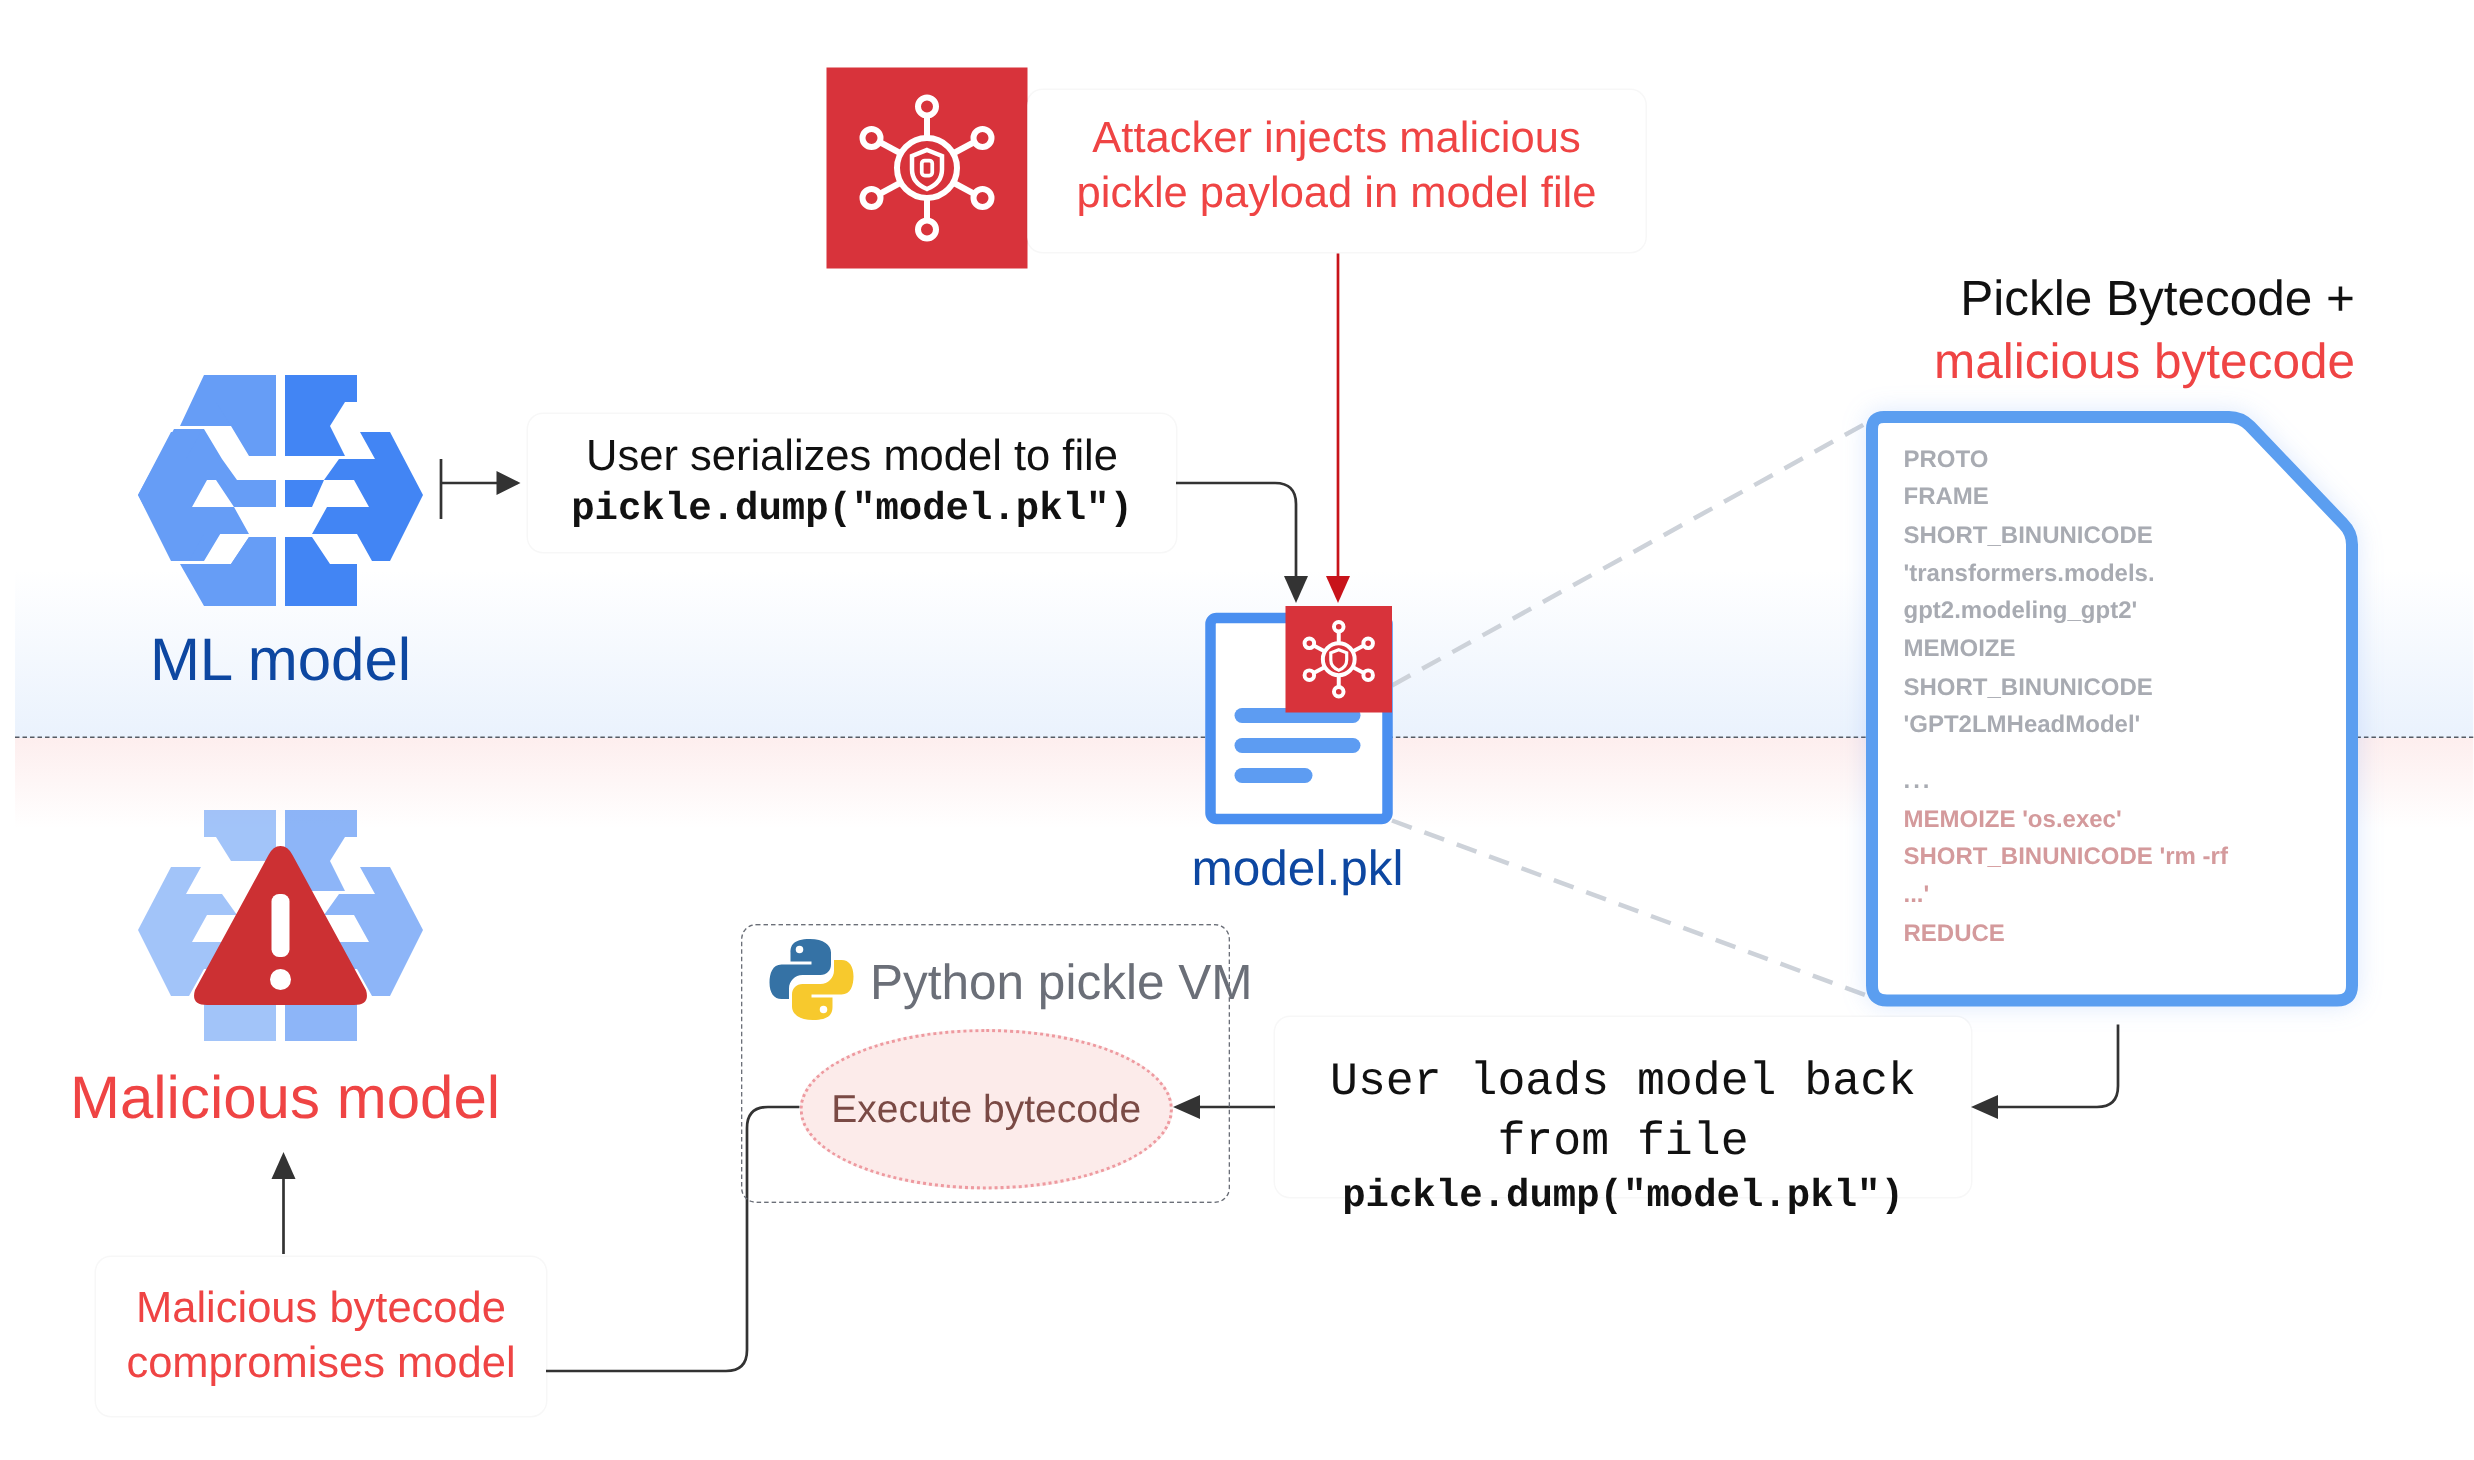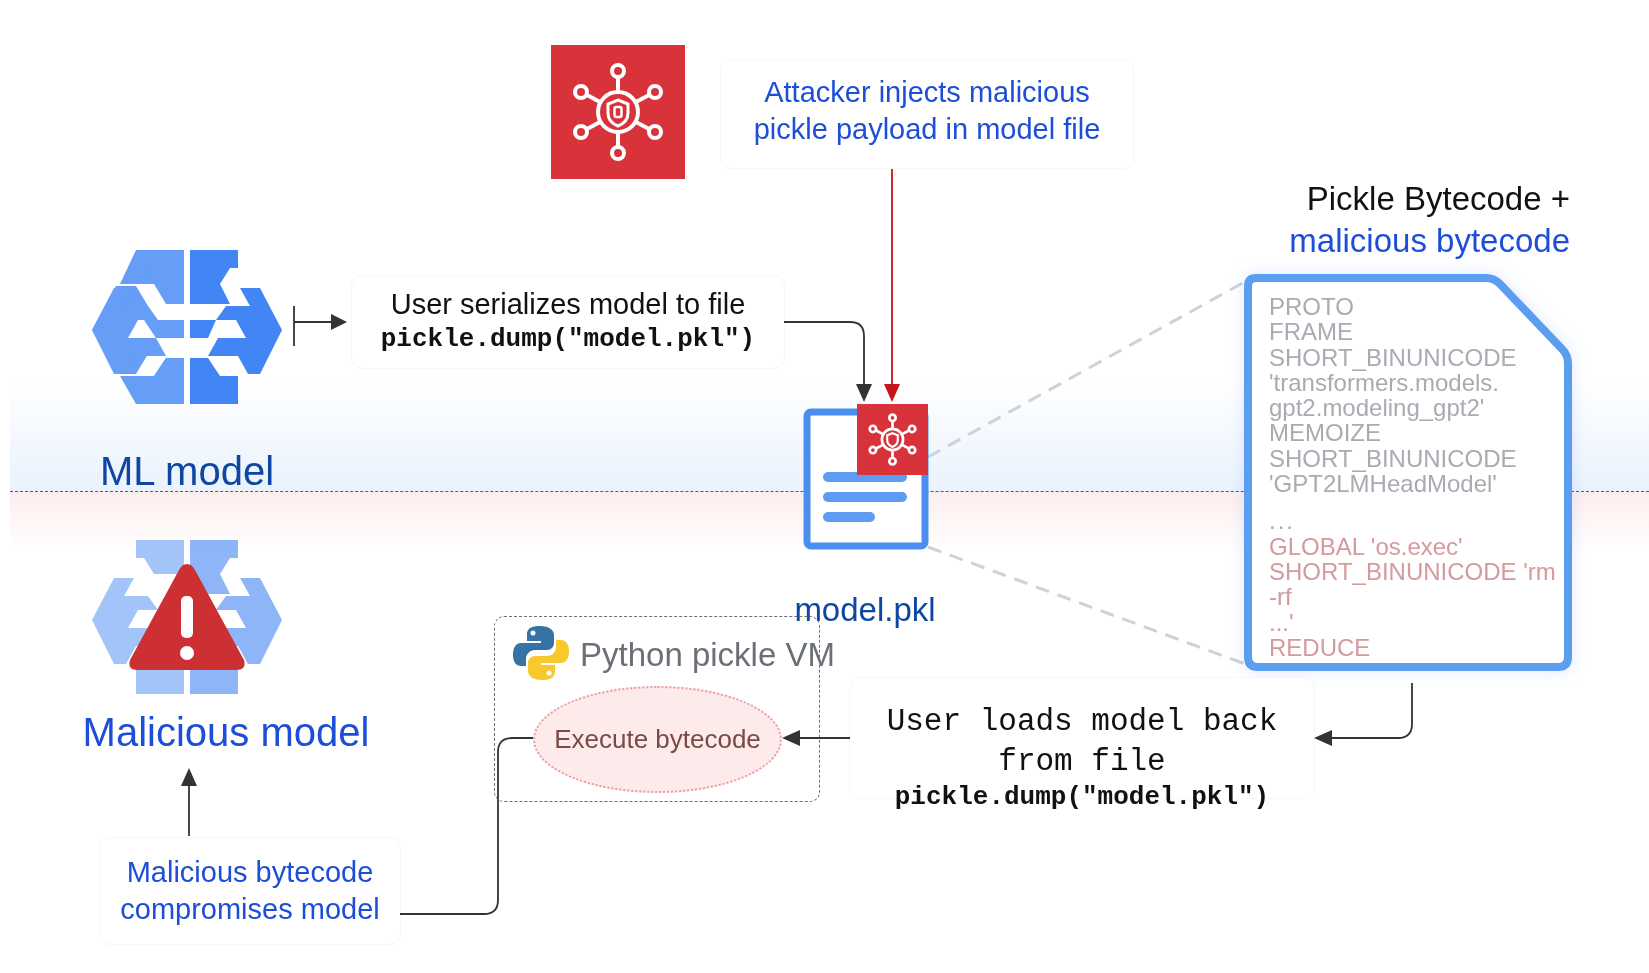--- a/index.html
+++ b/index.html
@@ -21,36 +21,36 @@
     border-top: 1.5px dashed #555a63;
   }
   svg.overlay { position: absolute; left: 0; top: 0; }
   .abs { position: absolute; }
   .label-box {
     position: absolute; background: #ffffff; border-radius: 10px;
     box-shadow: 0 0 0 1px rgba(0,0,0,0.03);
     text-align: center; line-height: 1.28;
   }
   .code { font-family: "Liberation Mono", monospace; font-weight: bold; }
-  .red-text { color: #1d4ed8; margin-left: 36px; }
-  .blue-text { color: #0d47a1; margin-top: 31px; }
+  .red-text { color: #ef4444; }
+  .blue-text { color: #0d47a1; }
   .attacker-box {
     position: absolute; left: 551px; top: 45px; width: 134px; height: 134px;
     background: #d8333b;
   }
   .file-badge {
     position: absolute; left: 857px; top: 404px; width: 71px; height: 71px;
     background: #d8333b;
   }
   .bytecode-doc {
     position: absolute; left: 1244px; top: 273px; width: 330px; height: 400px;
   }
   .bytecode-lines {
     position: absolute; left: 1269px; top: 294px; width: 300px;
-    font-weight: normal; font-size: 24px; line-height: 25.3px; color: #a8abb2;
+    font-weight: bold; font-size: 16px; line-height: 25.3px; color: #a8abb2;
   }
   .bytecode-lines .mal { color: #d49a9c; }
   .bytecode-lines .gap { height: 12px; }
   .vm-box {
     position: absolute; left: 494px; top: 616px; width: 324px; height: 184px;
     border: 1.5px dashed #6b6f78; border-radius: 10px;
   }
   .execute-ellipse {
     position: absolute; left: 533px; top: 686px; width: 245px; height: 103px;
     border-radius: 50%; background: #fcebea; border: 2px dotted #ee9aa0;
@@ -185,21 +185,21 @@
       <div>SHORT_BINUNICODE</div>
       <div>'transformers.models.</div>
       <div>gpt2.modeling_gpt2'</div>
       <div>MEMOIZE</div>
       <div>SHORT_BINUNICODE</div>
       <div>'GPT2LMHeadModel'</div>
     </div>
   <div class="gap"></div>
   <div style="letter-spacing:2px;">...</div>
   <div id="mal-lines" class="mal">
-      <div>GLOBAL 'os.exec'</div>
+      <div>MEMOIZE 'os.exec'</div>
       <div>SHORT_BINUNICODE 'rm -rf</div>
       <div>...'</div>
       <div>REDUCE</div>
     </div>
 </div>
 
 <div class="label-box" style="left:850px; top:678px; width:464px; height:120px; padding-top:24px; box-sizing:border-box;">
   <div style="font-size:31px; color:#111;font-family:Liberation Mono, monospace;">User loads model back from file</div>
   <div class="code" style="font-size:26px; color:#111;">pickle.dump("model.pkl")</div>
 </div>

